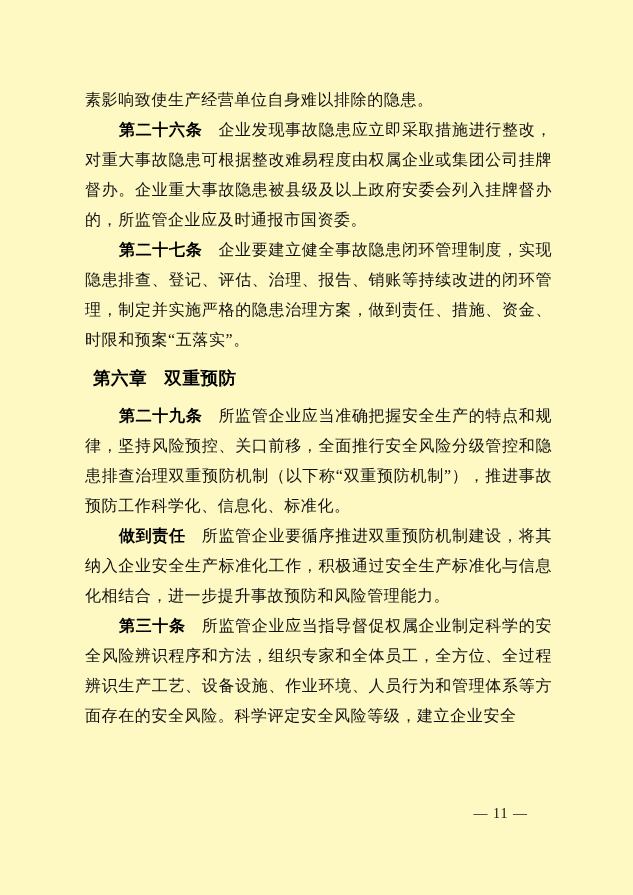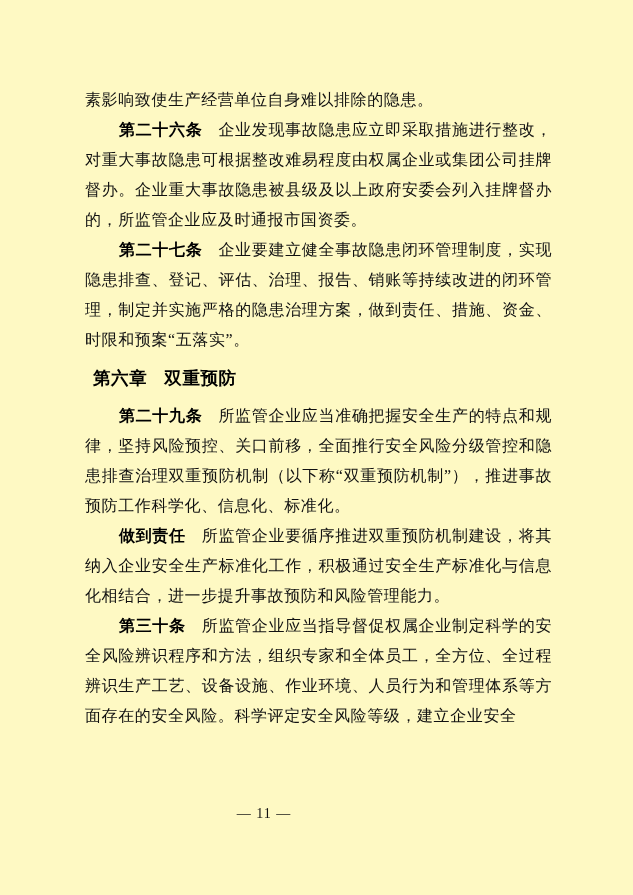--- a/index.html
+++ b/index.html
@@ -58,21 +58,21 @@
   }
   .chapter .hgap {
     display: inline-block;
     width: 17px;
   }
   .page-number {
     position: absolute;
     top: 806px;
     left: 0;
     width: 528px;
-    text-align: center;
+    text-align: right;
     font-size: 14px;
     letter-spacing: 1px;
     color: #111111;
   }
 </style>
 </head>
 <body>
 
 <div class="sheet">
 

